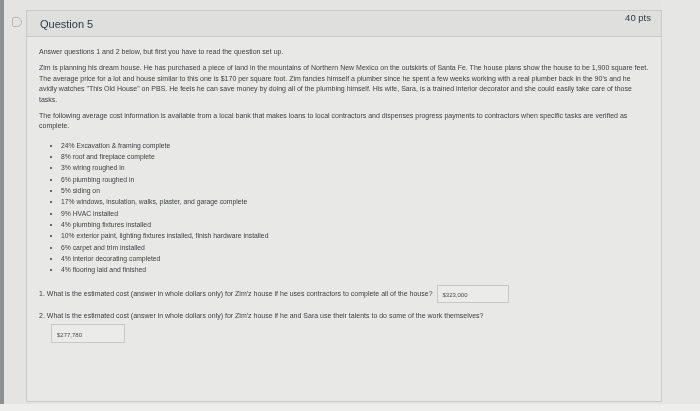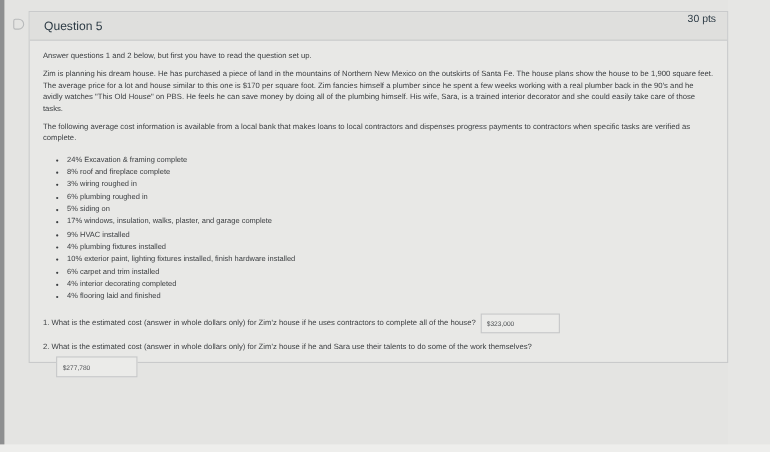--- a/index.html
+++ b/index.html
@@ -25,21 +25,21 @@
       position: absolute;
       left: 12px; top: 17px;
       width: 10px; height: 10px;
       border: 1.5px solid #b8babb;
       border-radius: 2px 5px 5px 2px;
       box-sizing: border-box;
     }
     .question-card {
       position: absolute;
       left: 26px; top: 10px;
-      width: 636px; height: 320px;
+      width: 636px; height: 392px;
       border: 1px solid #c9cacb;
       background: #e8e8e6;
       box-sizing: border-box;
     }
     .question-header {
       height: 25px;
       background: #dfdfdd;
       border-bottom: 1px solid #c9cacb;
       display: flex;
       align-items: center;
@@ -123,21 +123,21 @@
 
 <div class="left-strip"></div>
 <div class="right-edge"></div>
 <div class="bottom-edge"></div>
 
 <div class="flag-icon"></div>
 
 <div class="question-card">
   <div class="question-header">
     <span class="question-title">Question 5</span>
-    <span class="question-points">30 pts</span>
+    <span class="question-points">40 pts</span>
   </div>
 
   <div class="question-body">
     <p>Answer questions 1 and 2 below, but first you have to read the question set up.</p>
     <p>Zim is planning his dream house. He has purchased a piece of land in the mountains of Northern New Mexico on the outskirts of Santa Fe. The house plans show the house to be 1,900 square feet. The average price for a lot and house similar to this one is $170 per square foot. Zim fancies himself a plumber since he spent a few weeks working with a real plumber back in the 90's and he avidly watches "This Old House" on PBS. He feels he can save money by doing all of the plumbing himself. His wife, Sara, is a trained interior decorator and she could easily take care of those tasks.</p>
     <p>The following average cost information is available from a local bank that makes loans to local contractors and dispenses progress payments to contractors when specific tasks are verified as complete.</p>
 
     <ul class="cost-list">
       <li>24% Excavation &amp; framing complete</li>
       <li>8% roof and fireplace complete</li>

